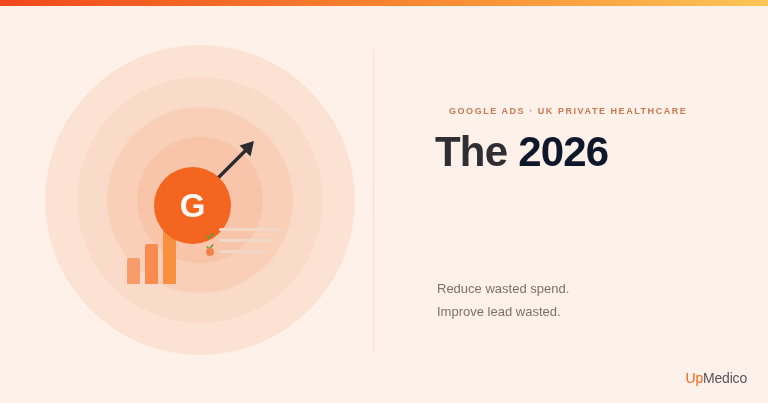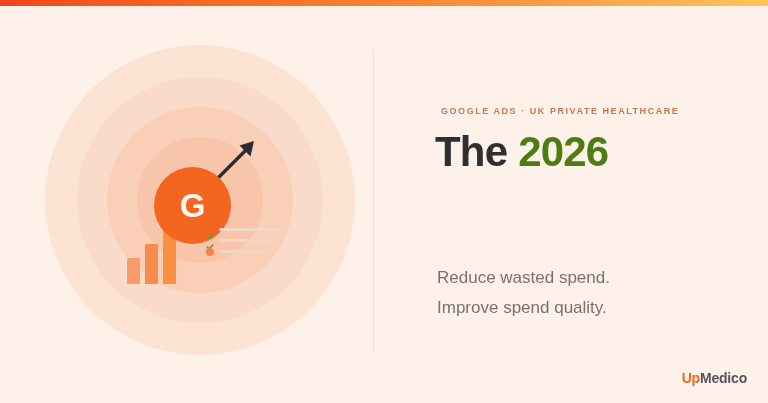--- a/index.html
+++ b/index.html
@@ -76,41 +76,41 @@
 
   
   .divider {
     position:absolute; left:373px; top:44px;
     width:1px; height:305px; background:#F6E2D3;
   }
 
   
   .content { position:absolute; left:437px; top:0; width:300px; }
   .eyebrow {
-    position:absolute; top:100px; left:4px;
+    position:absolute; top:100px; left:12px;
     font-size:9px; font-weight:bold;
     letter-spacing:1.55px; color:#C8794F;
     white-space:nowrap;
   }
   .headline {
     position:absolute; top:124px; left:-2px;
     font-size:42px; font-weight:bold;
     line-height:1.03; letter-spacing:-0.8px;
     color:#2E2E33; white-space:nowrap;
   }
-  .hl-accent { color:#4d7c0f; }
+  .hl-accent { color:#0f172a; }
   .subtitle {
-    position:absolute; top:257px; left:0;
-    font-size:17px; line-height:1.78; color:#7E7068;
+    position:absolute; top:271px; left:0;
+    font-size:13px; line-height:1.78; color:#7E7068;
   }
 
   
   .logo {
     position:absolute; right:21px; bottom:17px;
-    font-size:14px; font-weight:bold; letter-spacing:-0.2px;
+    font-size:14px; font-weight:normal; letter-spacing:-0.2px;
   }
   .logo-up { color:#F4651F; }
   .logo-medico { color:#55555C; }
 </style>
 </head>
 <body>
 
 <div class="top-bar"></div>
 
 <div class="canvas">
@@ -172,21 +172,21 @@
 
     <div class="eyebrow">GOOGLE ADS · UK PRIVATE HEALTHCARE</div>
 
     <h1 class="headline">
       <span><span>The </span><span class="hl-accent">2026</span></span><br>
       <br>
     </h1>
 
     <div class="subtitle">
       <div>Reduce wasted spend.</div>
-      <div>Improve spend quality.</div>
+      <div>Improve lead wasted.</div>
     </div>
 
   </div>
 
   <div class="logo">
     <span class="logo-up">Up</span><span class="logo-medico">Medico</span>
   </div>
 
 </div>
 

